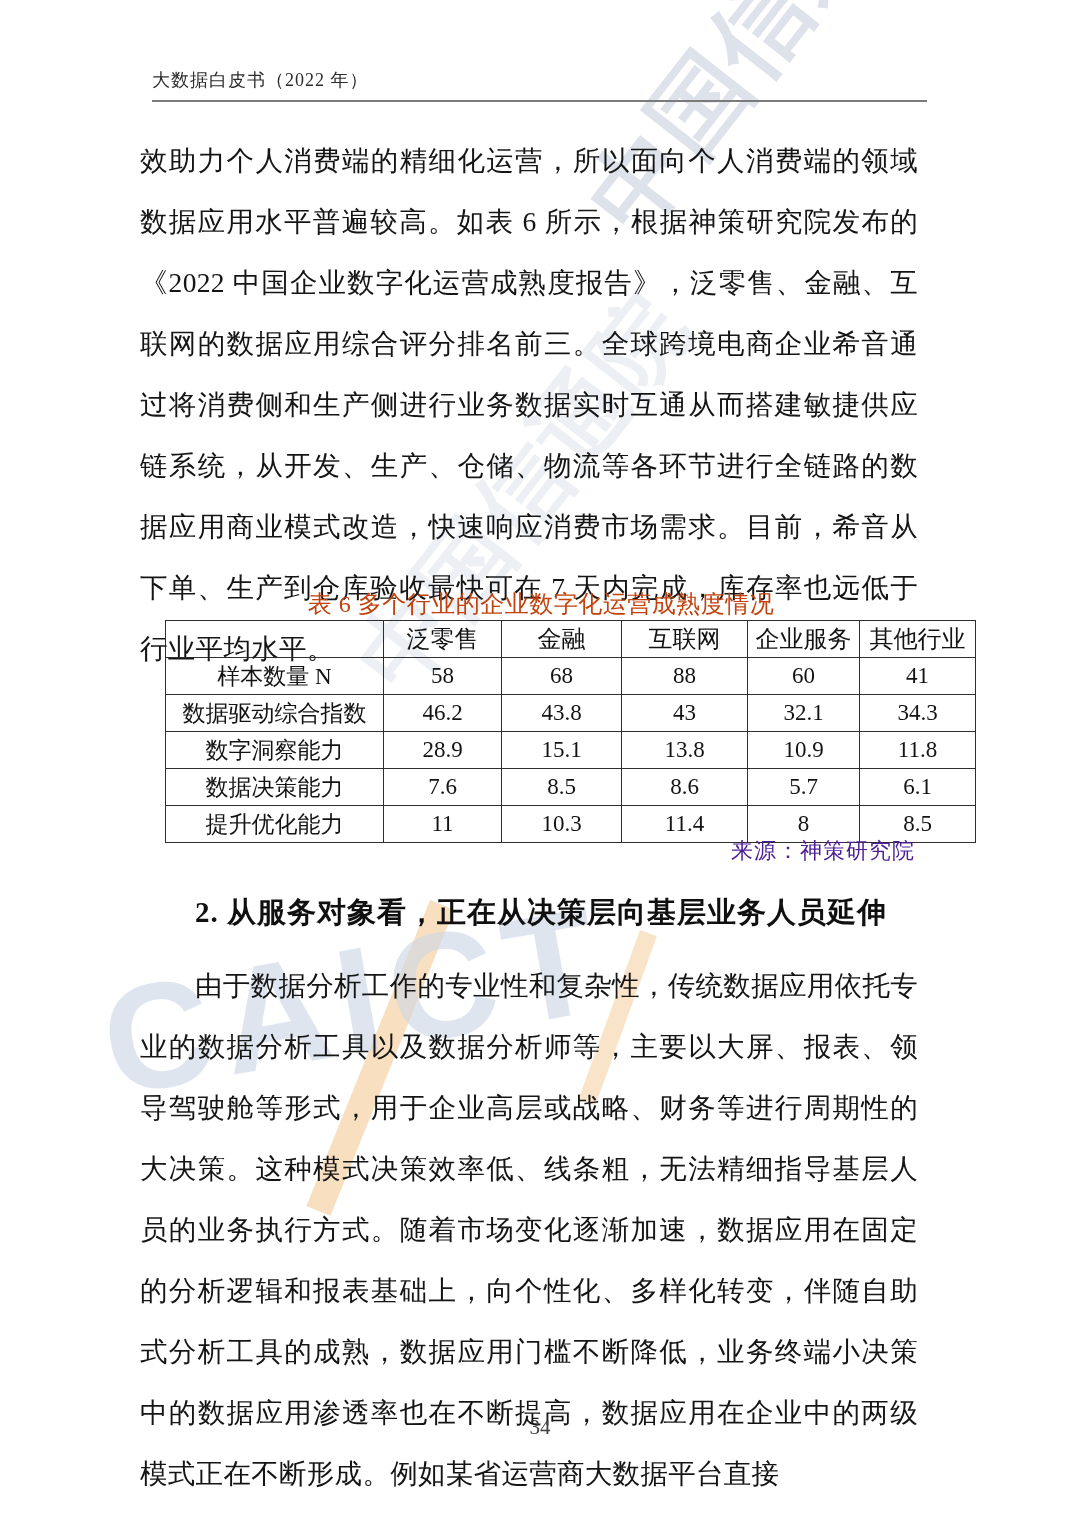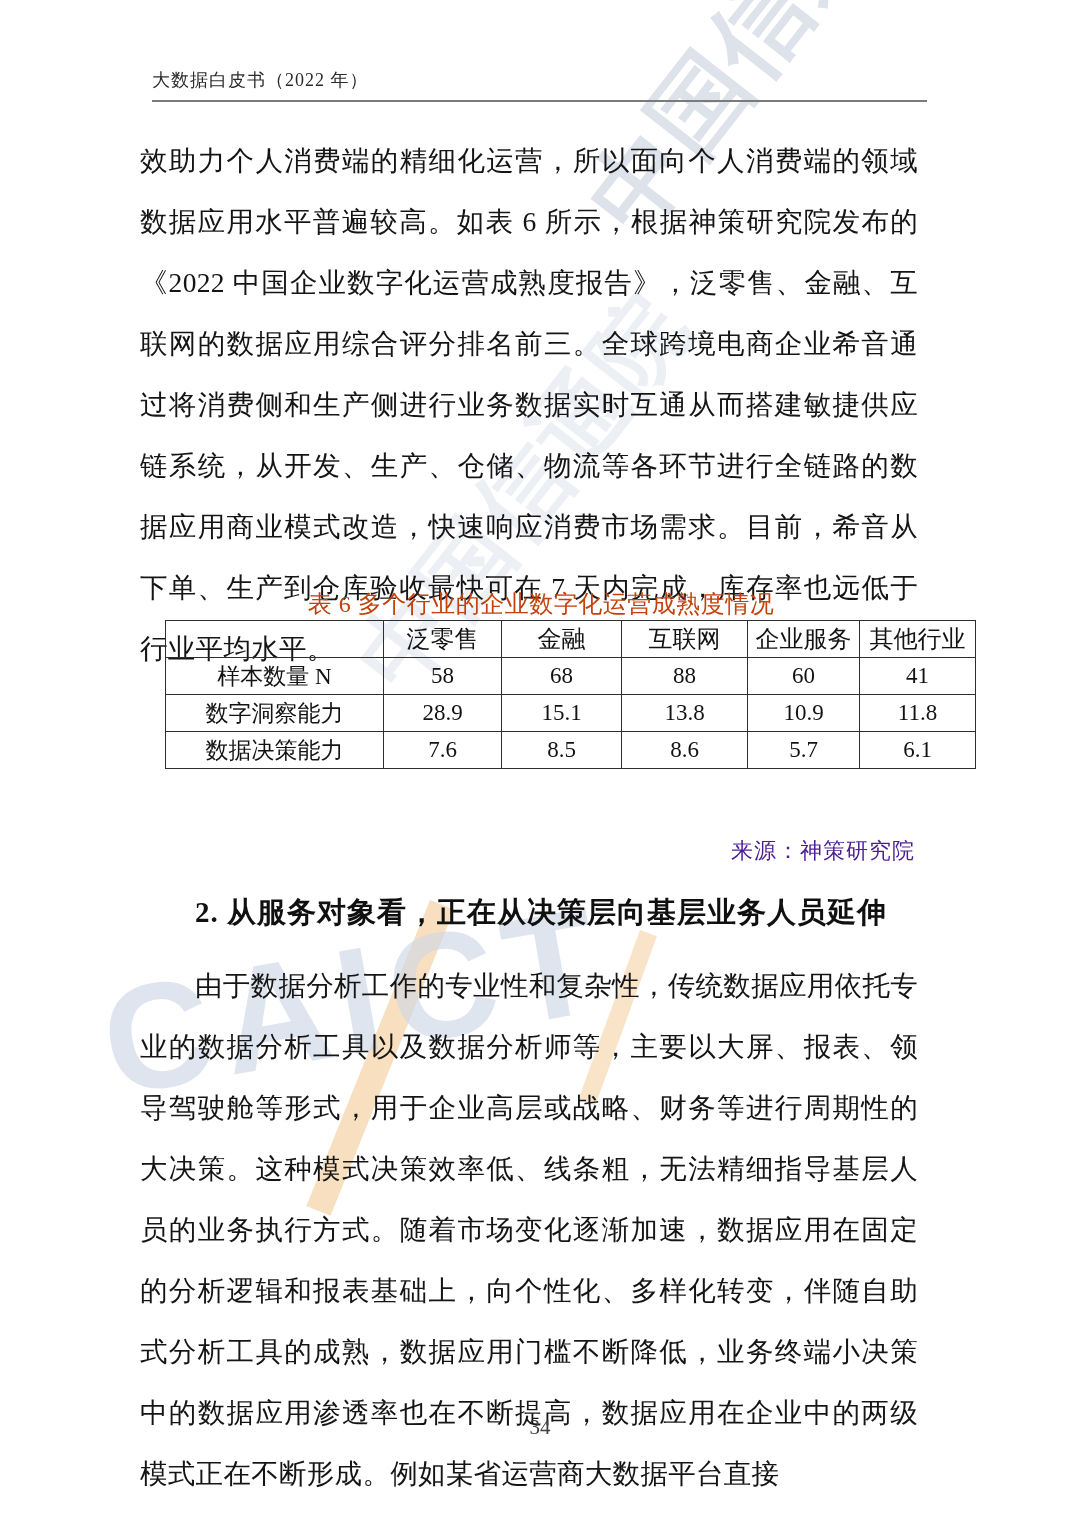--- a/index.html
+++ b/index.html
@@ -256,35 +256,51 @@
       <tbody>
         <tr>
           <td>样本数量 N</td>
           <td>58</td>
           <td>68</td>
           <td>88</td>
           <td>60</td>
           <td>41</td>
         </tr>
         <tr>
+          <td>数据驱动综合指数</td>
+          <td>46.2</td>
+          <td>43.8</td>
+          <td>43</td>
+          <td>32.1</td>
+          <td>34.3</td>
+        </tr>
+        <tr>
           <td>数字洞察能力</td>
           <td>28.9</td>
           <td>15.1</td>
           <td>13.8</td>
           <td>10.9</td>
           <td>11.8</td>
         </tr>
         <tr>
           <td>数据决策能力</td>
           <td>7.6</td>
           <td>8.5</td>
           <td>8.6</td>
           <td>5.7</td>
           <td>6.1</td>
         </tr>
+        <tr>
+          <td>提升优化能力</td>
+          <td>11</td>
+          <td>10.3</td>
+          <td>11.4</td>
+          <td>8</td>
+          <td>8.5</td>
+        </tr>
       </tbody>
     </table>
 
     <div class="table-source">来源：神策研究院</div>
 
     <div class="section-heading">2. 从服务对象看，正在从决策层向基层业务人员延伸</div>
 
     <div class="body-block" id="para-2">
       <p class="para para-indent">由于数据分析工作的专业性和复杂性，传统数据应用依托专业的数据分析工具以及数据分析师等，主要以大屏、报表、领导驾驶舱等形式，用于企业高层或战略、财务等进行周期性的大决策。这种模式决策效率低、线条粗，无法精细指导基层人员的业务执行方式。随着市场变化逐渐加速，数据应用在固定的分析逻辑和报表基础上，向个性化、多样化转变，伴随自助式分析工具的成熟，数据应用门槛不断降低，业务终端小决策中的数据应用渗透率也在不断提高，数据应用在企业中的两级模式正在不断形成。例如某省运营商大数据平台直接</p>
     </div>

